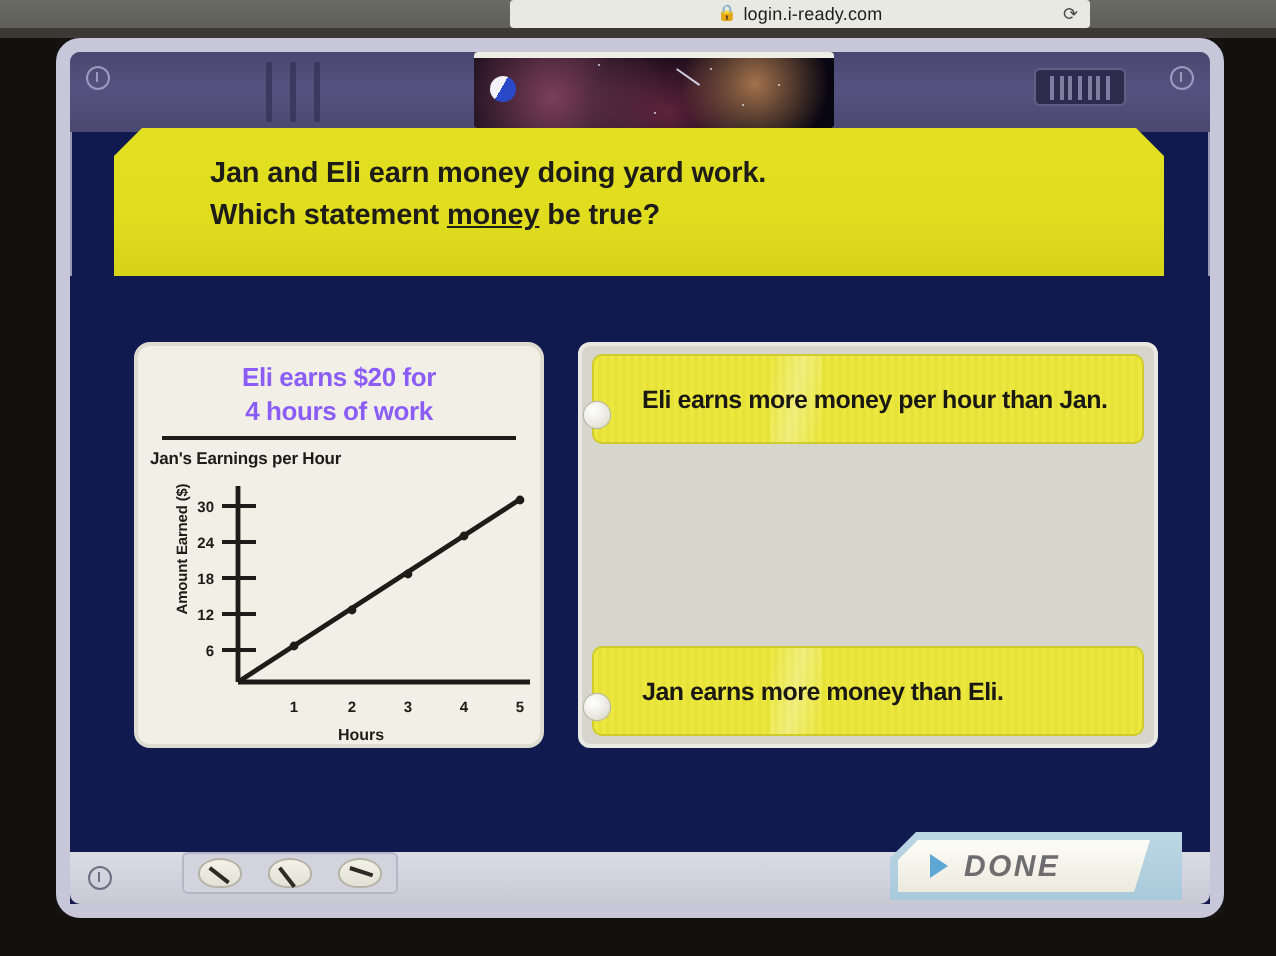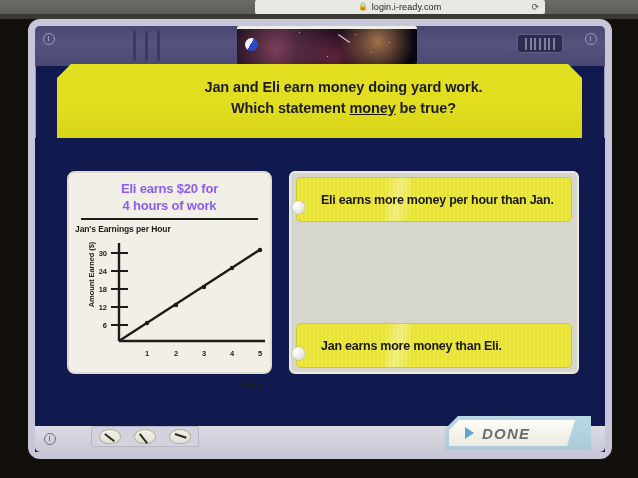--- a/index.html
+++ b/index.html
@@ -187,21 +187,20 @@
   }
 
   
   #question-banner {
     position: absolute;
     left: 22px; top: 38px;
     width: 525px; height: 74px;
     background: linear-gradient(#e3e022, #e0dd1f 62%, #d6d318);
     clip-path: polygon(14px 0, 511px 0, 525px 14px, 525px 74px, 0 74px, 0 14px);
     padding: 13px 0 0 48px;
-    text-align: center;
   }
   #question-banner .qline {
     font-size: 14.5px;
     font-weight: bold;
     color: #1d1c18;
     line-height: 21px;
     letter-spacing: -0.1px;
   }
   #question-banner u {
     text-decoration: underline;
@@ -270,25 +269,25 @@
     fill: #1d1c18;
     font-family: "Liberation Sans", sans-serif;
   }
   .xtick-label {
     font-size: 7.5px;
     font-weight: bold;
     fill: #1d1c18;
     font-family: "Liberation Sans", sans-serif;
   }
   #xlabel {
-    text-align: right;
+    text-align: center;
     font-size: 8px;
     font-weight: bold;
     color: #1d1c18;
-    margin-top: 18px;
+    margin-top: 1px;
     padding-left: 22px;
   }
 
   
   #options-panel {
     position: absolute;
     left: 254px; top: 33px;
     width: 290px; height: 203px;
     background: #d7d6cd;
     border: 2px solid #e9e8e2;

